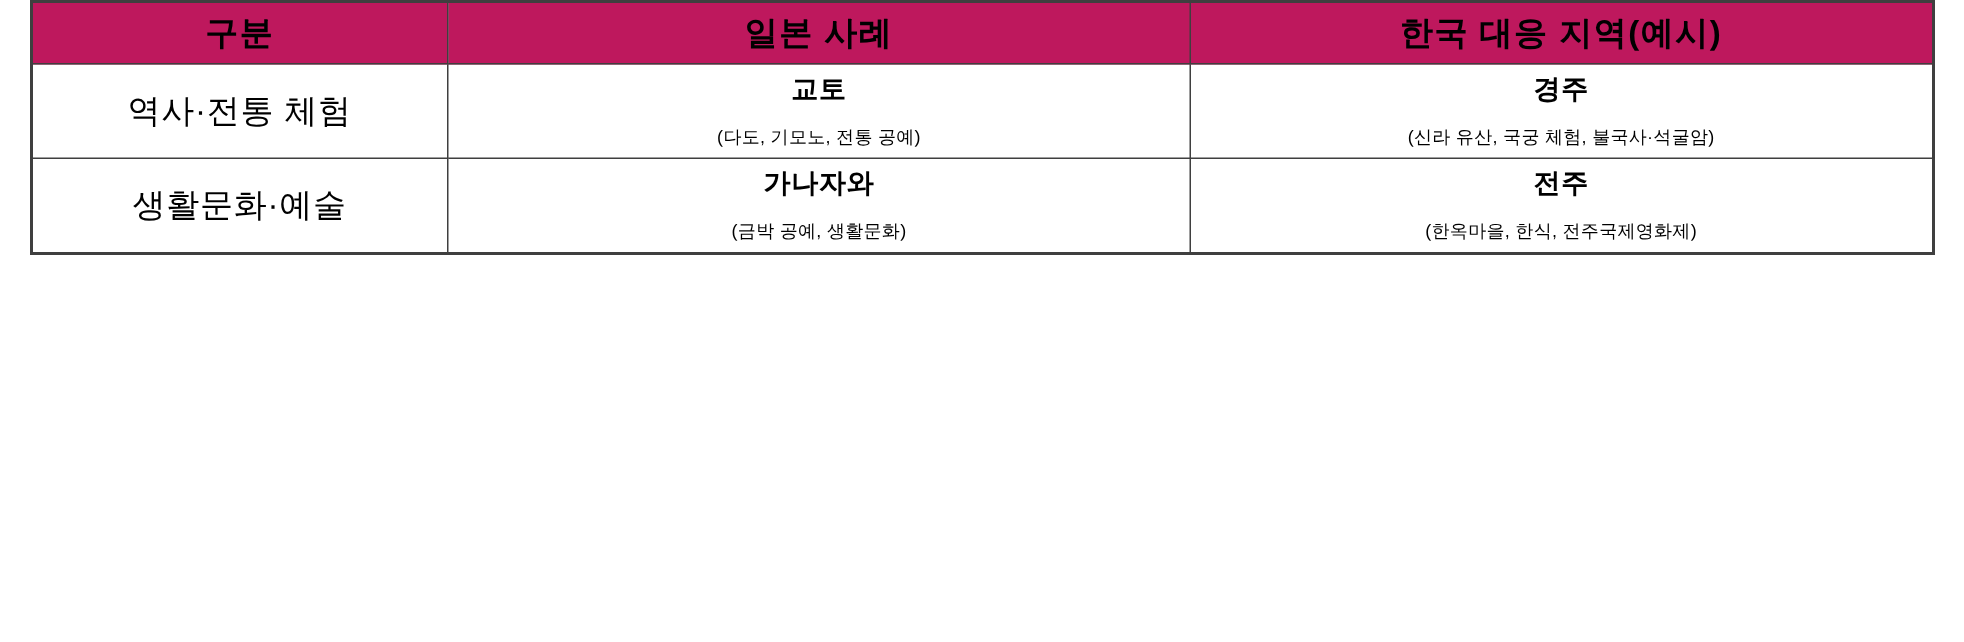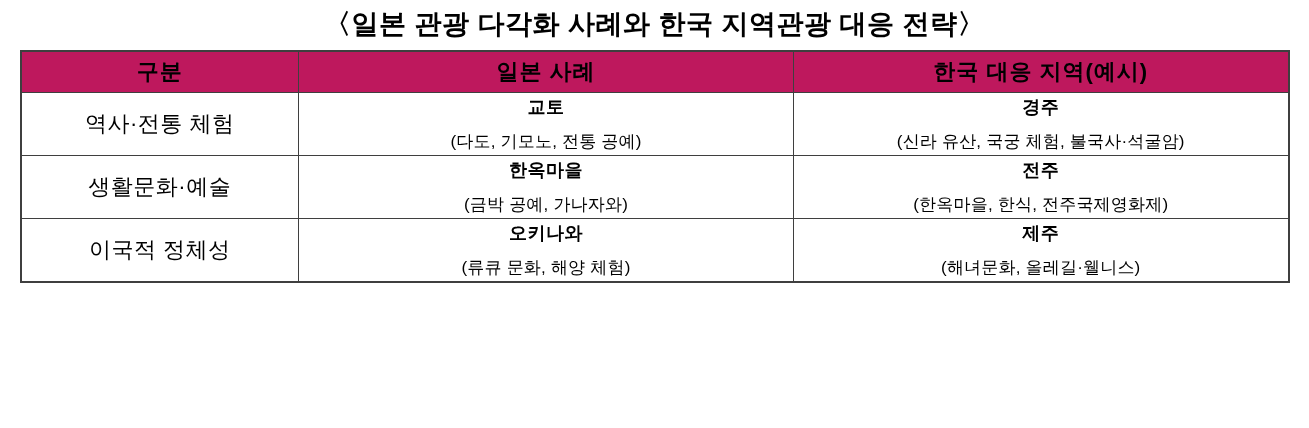--- a/index.html
+++ b/index.html
@@ -64,33 +64,32 @@
     height: 62px;
     padding: 4px 6px;
   }
   .line-main {
     font-size: 18px;
     font-weight: bold;
     line-height: 1.15;
     letter-spacing: 0.5px;
   }
   .line-sub {
-    font-size: 17px;
+    font-size: 12px;
     font-weight: normal;
     line-height: 1.2;
     margin-top: 14px;
     letter-spacing: 0.2px;
   }
 </style>
 </head>
 <body>
 
 <div class="page">
 
-  <div class="title">〈일본 관광 다각화 사례와 한국 지역관광 대응 전략〉</div>
 
   <table class="main-table">
     <colgroup>
       <col class="c1">
       <col class="c2">
       <col class="c3">
     </colgroup>
     <thead>
       <tr>
         <th>구분</th>
@@ -109,38 +108,27 @@
         <td class="detail">
           <div class="line-main">경주</div>
           <div class="line-sub">(신라 유산, 국궁 체험, 불국사·석굴암)</div>
         </td>
       </tr>
 
 
       <tr>
         <td class="cat">생활문화·예술</td>
         <td class="detail">
-          <div class="line-main">한옥마을</div>
-          <div class="line-sub">(금박 공예, 가나자와)</div>
+          <div class="line-main">가나자와</div>
+          <div class="line-sub">(금박 공예, 생활문화)</div>
         </td>
         <td class="detail">
           <div class="line-main">전주</div>
           <div class="line-sub">(한옥마을, 한식, 전주국제영화제)</div>
         </td>
       </tr>
 
-      <tr>
-        <td class="cat">이국적 정체성</td>
-        <td class="detail">
-          <div class="line-main">오키나와</div>
-          <div class="line-sub">(류큐 문화, 해양 체험)</div>
-        </td>
-        <td class="detail">
-          <div class="line-main">제주</div>
-          <div class="line-sub">(해녀문화, 올레길·웰니스)</div>
-        </td>
-      </tr>
 
 
     </tbody>
   </table>
 
 </div>
 
 </body></html>

